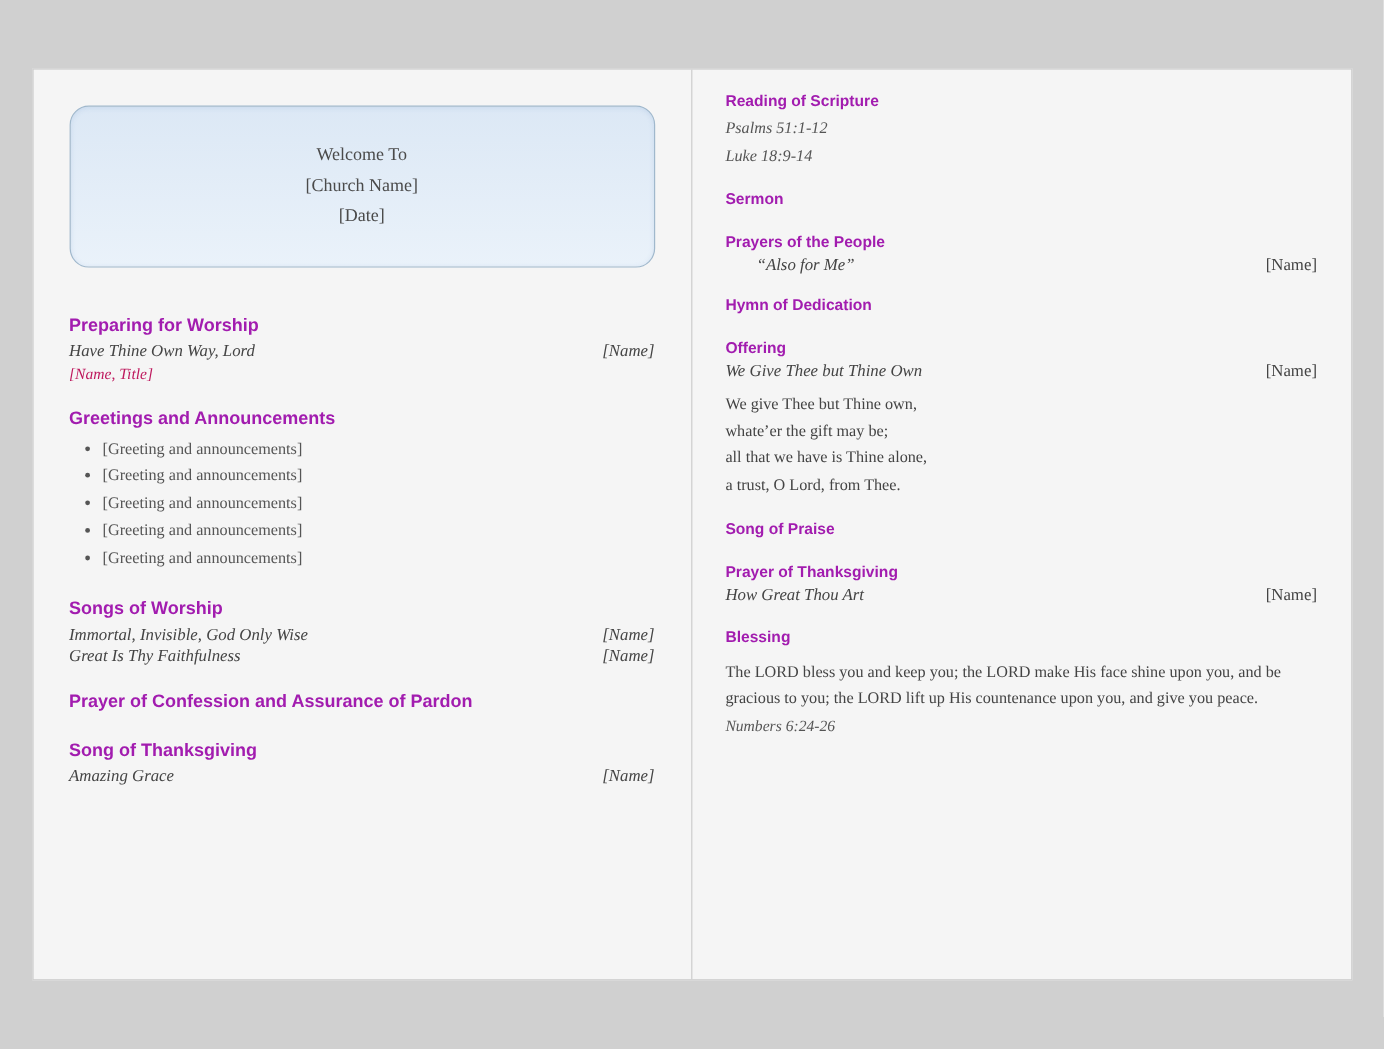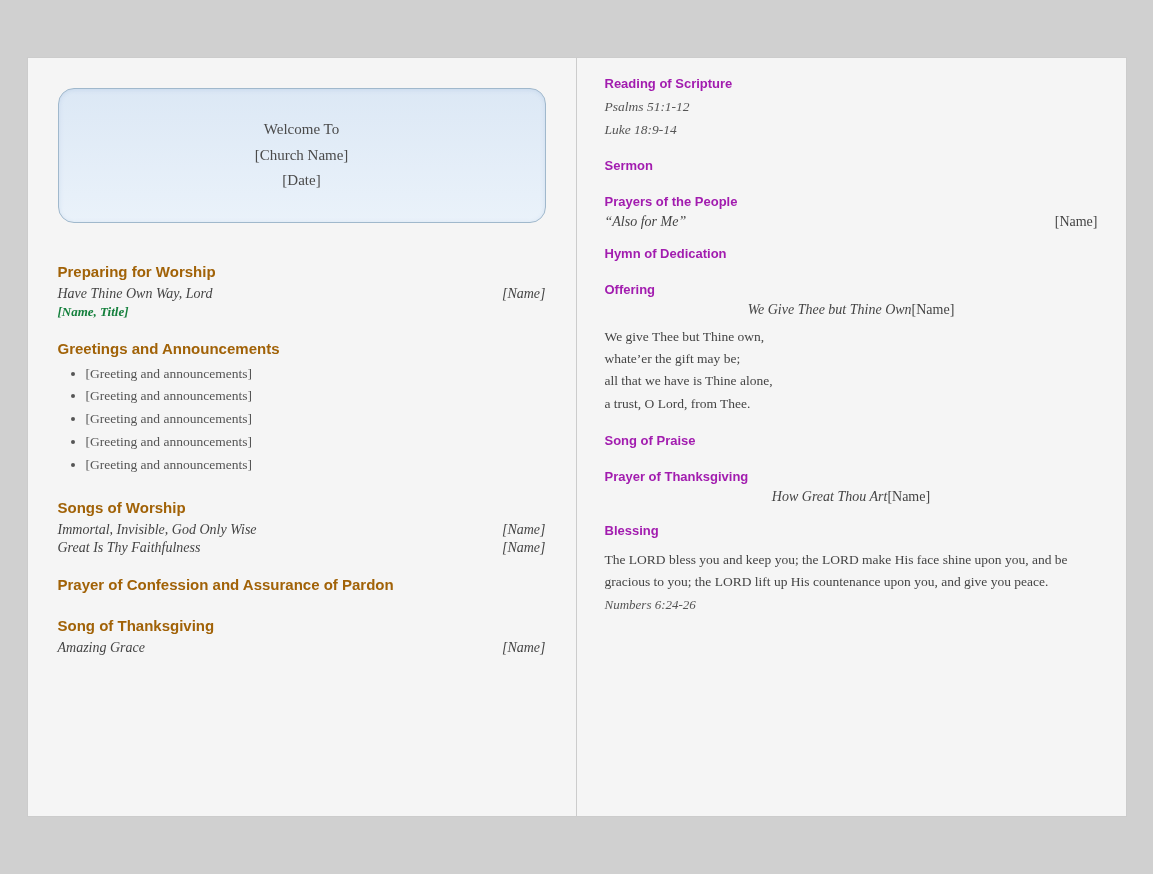--- a/index.html
+++ b/index.html
@@ -51,21 +51,21 @@
     }
 
     .welcome-text {
       color: #4a4a4a;
       font-size: 15px;
       line-height: 1.7;
     }
 
     
     .section-heading {
-      color: #a16207;
+      color: #a21caf;
       font-family: Arial, Helvetica, sans-serif;
       font-weight: bold;
       font-size: 15px;
       margin-top: 18px;
       margin-bottom: 6px;
     }
 
     
     .song-line {
       font-style: italic;
@@ -78,24 +78,23 @@
 
     .song-line-name {
       color: #444;
       font-style: italic;
       margin-left: 10px;
       white-space: nowrap;
     }
 
     .subtitle-italic {
       font-style: italic;
-      color: #15803d;
+      color: #be185d;
       font-size: 13px;
       margin-bottom: 2px;
-      font-weight: bold;
     }
 
     
     .bullet-list {
       list-style: disc;
       padding-left: 28px;
       margin-bottom: 4px;
     }
 
     .bullet-list li {
@@ -112,21 +111,21 @@
       font-size: 13px;
       margin-top: 16px;
       margin-bottom: 5px;
     }
 
     .r-song-line {
       font-style: italic;
       color: #444;
       font-size: 14px;
       display: flex;
-      justify-content: center;
+      justify-content: space-between;
       align-items: baseline;
       margin-bottom: 2px;
     }
 
     .r-scripture {
       font-style: italic;
       color: #555;
       font-size: 13.5px;
       line-height: 1.7;
     }
@@ -213,21 +212,21 @@
   <div class="right-column">
 
     <div class="r-section-heading first-right-heading">Reading of Scripture</div>
     <div class="r-scripture">Psalms 51:1-12</div>
     <div class="r-scripture">Luke 18:9-14</div>
 
     <div class="r-section-heading">Sermon</div>
 
     <div class="r-section-heading">Prayers of the People</div>
     <div class="r-sermon-title">
-      <span style="font-style:italic;">“Also for Me”</span>
+      <span style="font-style:italic;margin-left:26px;">“Also for Me”</span>
       <span style="font-style:normal; color:#444; font-size:14px;">[Name]</span>
     </div>
 
     <div class="r-section-heading">Hymn of Dedication</div>
 
     <div class="r-section-heading">Offering</div>
     <div class="r-song-line">
       <span style="font-style:italic;">We Give Thee but Thine Own</span>
       <span style="font-style:normal; color:#444; font-size:14px;">[Name]</span>
     </div>

